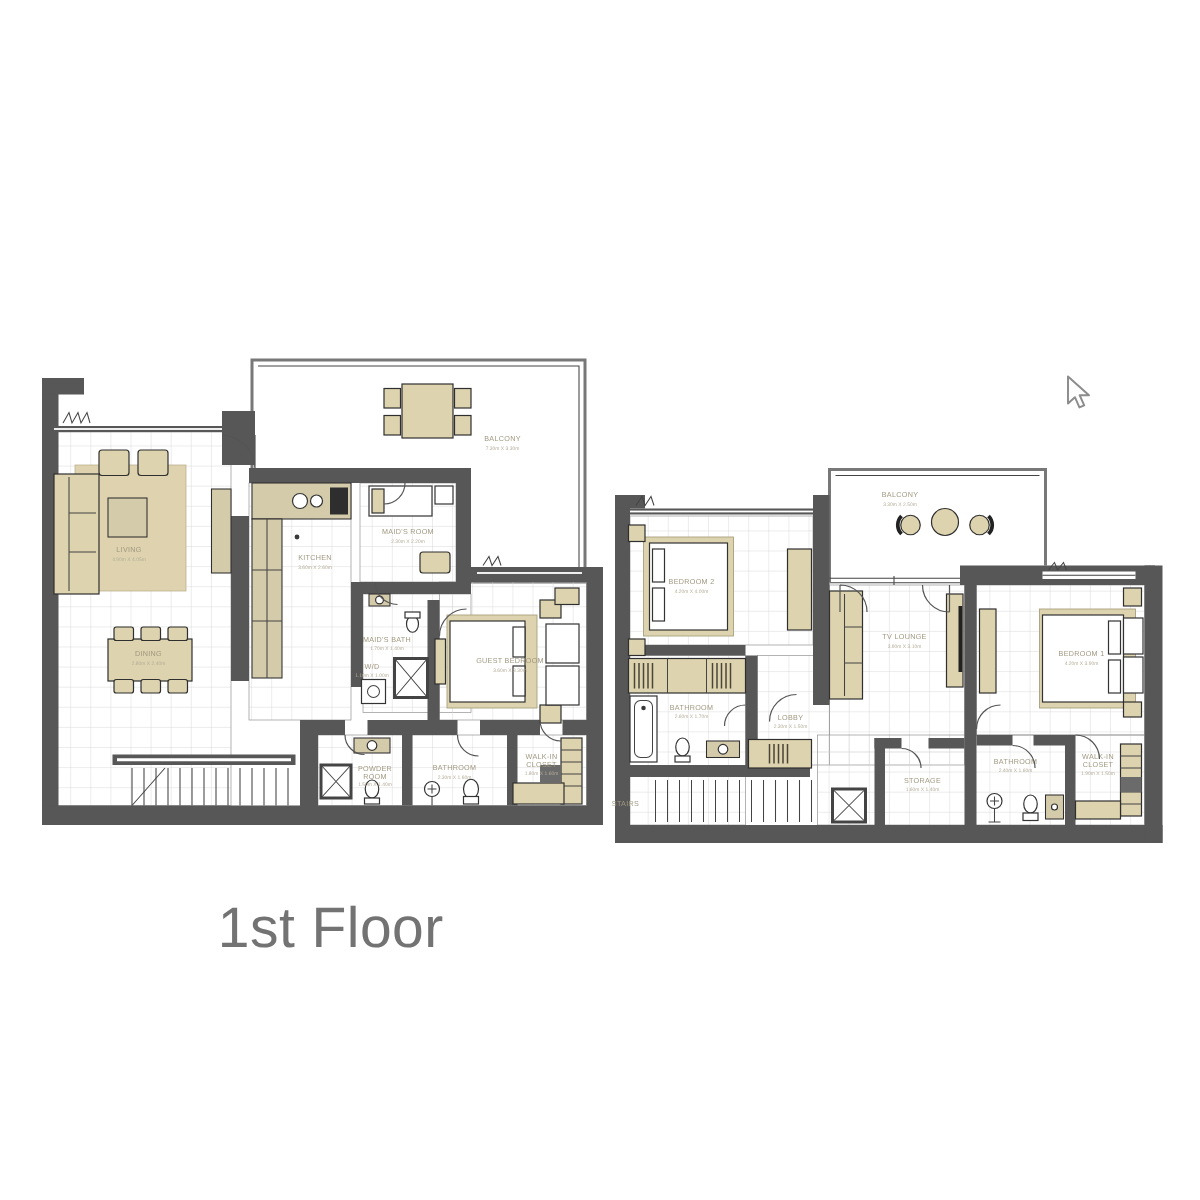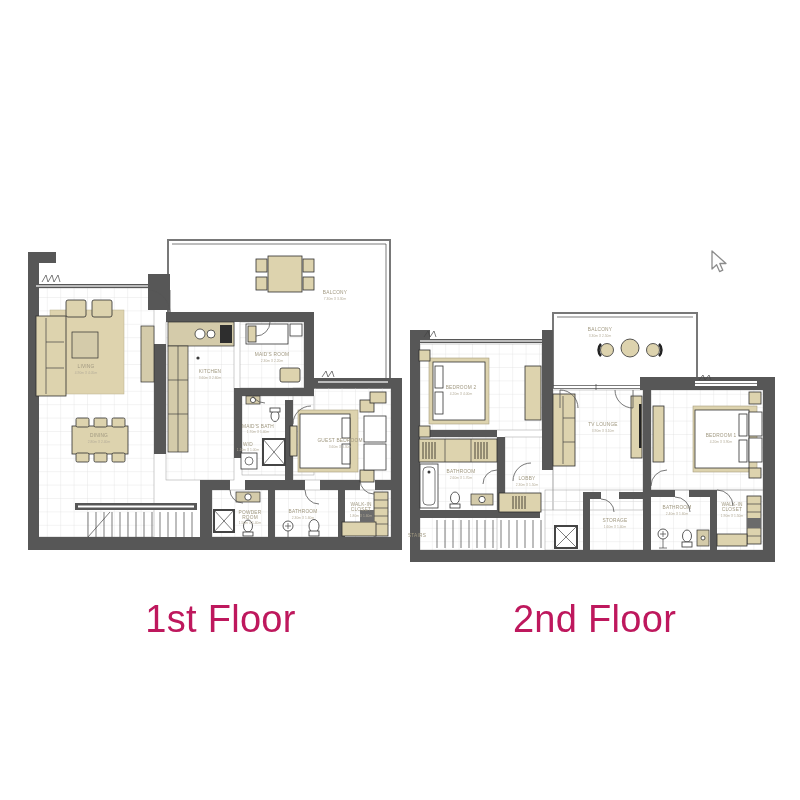--- a/index.html
+++ b/index.html
@@ -1,19 +1,19 @@
 <!DOCTYPE html>
 <html><head>
 <meta charset="utf-8">
 <style>
   html,body{margin:0;padding:0;background:#ffffff;}
   #stage{position:relative;width:800px;height:800px;background:#ffffff;overflow:hidden;
          font-family:"Liberation Sans",sans-serif;}
   .plan{position:absolute;}
-  .floor-title{position:absolute;font-size:38px;color:#be185d;text-align:center;
+  .floor-title{position:absolute;font-size:38px;color:#737373;text-align:center;
                letter-spacing:.3px;font-family:"Liberation Sans",sans-serif;}
   
   .wall{fill:#575757;}
   .gridrect{fill:url(#g1);stroke:#9a9a9a;stroke-width:.5;}
   .gridrect2{fill:url(#g2);stroke:#9a9a9a;stroke-width:.5;}
   .furn{fill:#ddd3ae;stroke:#2f2f2f;stroke-width:.8;}
   .furnlt{fill:#ddd3ae;stroke:#a99f7f;stroke-width:.6;}
   .counter{fill:#d4cbaa;stroke:#2f2f2f;stroke-width:.7;}
   .whitef{fill:#ffffff;stroke:#333333;stroke-width:.8;}
   .thinln{stroke:#444444;stroke-width:.7;fill:none;}
@@ -376,19 +376,18 @@
       <path class="arc" d="M108,181 A18,18 0 0 1 126,163"></path>
       <path class="arc" d="M246,186 A16,16 0 0 1 262,170"></path>
       <path class="arc" d="M270,197 A15,15 0 0 1 285,212"></path>
       <path class="arc" d="M312,190 A16,16 0 0 1 328,206"></path>
       <path class="arc" d="M92,170 A14,14 0 0 0 78,184"></path>
       <path class="arc" d="M196,199 A13,13 0 0 1 209,212"></path>
     </g>
   </svg>
 
   <div class="floor-title" style="left:118px;top:598px;width:205px">1st Floor</div>
-  <div class="floor-title" style="left:492px;top:598px;width:205px">2nd Floor</div>
 
   <svg class="plan" style="left:710px;top:250px" width="22" height="26" viewBox="0 0 22 26">
     <polygon points="2,1 2,19 6.6,14.8 9.6,21.6 12.8,20.2 9.8,13.5 16,13.5" fill="#fdfdfd" stroke="#8c8c8c" stroke-width="1.3" stroke-linejoin="round"></polygon>
   </svg>
 
 </div>
 
 </body></html>

